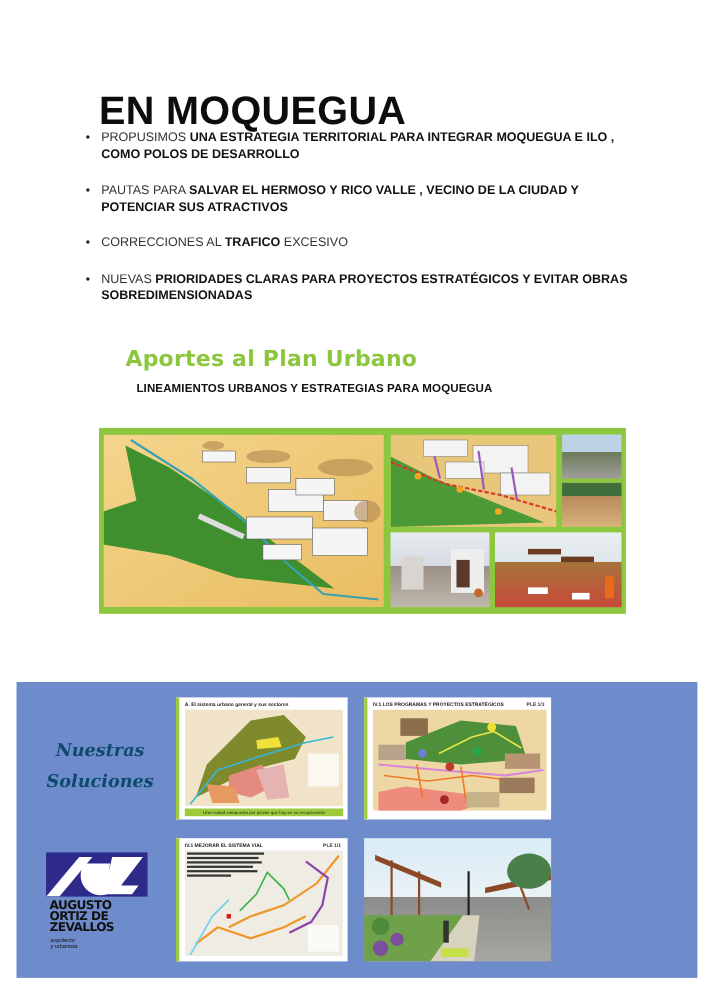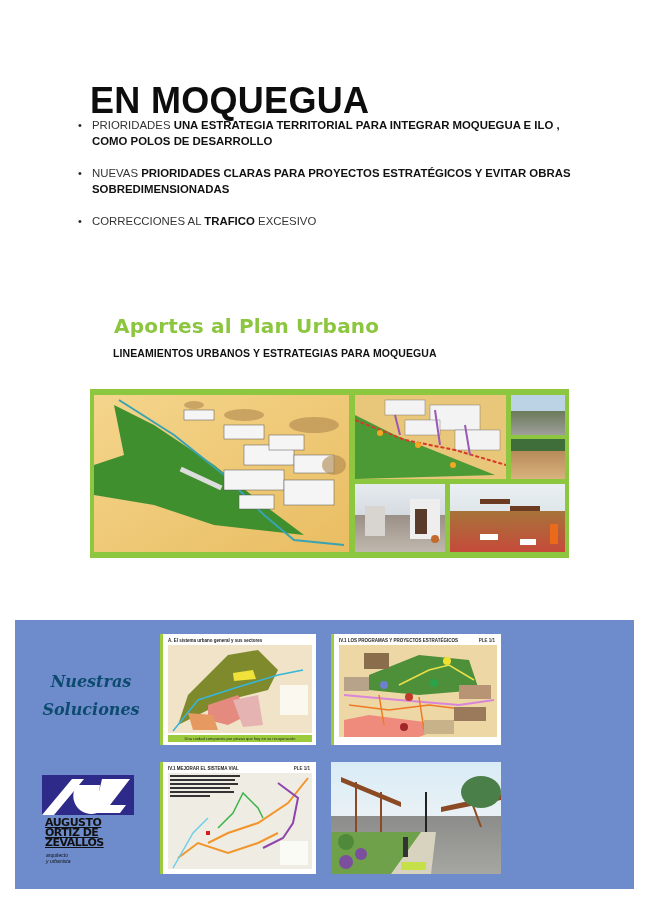--- a/index.html
+++ b/index.html
@@ -8,43 +8,44 @@
   
   #title{left:90px;top:80px;font-size:36px;font-weight:bold;letter-spacing:0.3px;color:#0d0d0d;}
   .bullets{left:78px;top:118px;width:500px;margin:0;padding:0;list-style:none;}
   .bullets li{position:relative;padding-left:14px;font-family:"Liberation Sans",sans-serif;font-size:11.4px;line-height:15.5px;color:#222;margin-bottom:17px;}
   .bullets li::before{content:"•";position:absolute;left:0;top:0;font-size:11px;color:#222;}
   .bullets li .n{font-weight:normal;color:#333;}
   .bullets li .b{font-weight:bold;color:#111;}
   .bullets li.cut{height:10px;overflow:hidden;margin-bottom:0;}
   
   #aportes-title{left:114px;top:314px;font-family:"DejaVu Sans",sans-serif;font-weight:900;font-size:20px;color:#8cc63f;letter-spacing:0.2px;}
-  #aportes-sub{left:113px;top:347px;font-size:10.5px;font-weight:bold;color:#111;letter-spacing:0.1px;}
+  #aportes-sub{left:124px;top:347px;font-size:10.5px;font-weight:bold;color:#111;letter-spacing:0.1px;}
   #aportes-frame{left:90px;top:389px;width:479px;height:169px;background:#8dc63f;}
   .pic{position:absolute;overflow:hidden;}
   
   #blue{left:15px;top:620px;width:619px;height:269px;background:#6e8ccb;}
   #nuestras{left:36px;top:668px;width:110px;text-align:center;font-family:"DejaVu Serif",serif;font-style:italic;font-weight:bold;color:#0c4a6e;font-size:16px;line-height:28px;}
   .thumb{position:absolute;background:#fff;overflow:hidden;}
   .thumb .bar{position:absolute;left:0;top:0;width:3px;height:100%;background:#9ccc3c;}
   .thumb .hdr{position:absolute;left:8px;top:4px;font-size:4.5px;font-weight:bold;color:#222;white-space:nowrap;}
   .thumb .pg{position:absolute;right:6px;top:4px;font-size:4.5px;font-weight:bold;color:#333;}
   #logo-box{left:42px;top:775px;width:92px;height:40px;background:#2d2a8a;}
-  #logo-text{left:45px;top:818px;width:92px;font-family:"DejaVu Sans",sans-serif;font-weight:bold;font-size:11px;line-height:10px;color:#111;letter-spacing:-0.5px;text-decoration:underline;}
+  #logo-text{left:45px;top:818px;width:92px;font-family:"DejaVu Sans",sans-serif;font-weight:bold;font-size:11px;line-height:10px;color:#111;letter-spacing:-0.5px;}
   #logo-small{left:46px;top:852px;font-size:5px;color:#111;font-style:italic;line-height:6px;}
 </style>
 </head>
 <body>
 
 <div id="title" class="abs">EN MOQUEGUA</div>
 
 <ul class="bullets abs">
-  <li><span class="n">PRIORIDADES </span><span class="b">UNA ESTRATEGIA TERRITORIAL PARA INTEGRAR MOQUEGUA E ILO , COMO POLOS DE DESARROLLO</span></li>
+  <li><span class="n">PROPUSIMOS </span><span class="b">UNA ESTRATEGIA TERRITORIAL PARA INTEGRAR MOQUEGUA E ILO , COMO POLOS DE DESARROLLO</span></li>
+  <li><span class="n">PAUTAS PARA </span><span class="b">SALVAR EL HERMOSO Y RICO VALLE , VECINO DE LA CIUDAD Y POTENCIAR SUS ATRACTIVOS</span></li>
+  <li><span class="n">CORRECCIONES AL </span><span class="b">TRAFICO</span><span class="n"> EXCESIVO</span></li>
   <li><span class="n">NUEVAS </span><span class="b">PRIORIDADES CLARAS PARA PROYECTOS ESTRATÉGICOS Y EVITAR OBRAS SOBREDIMENSIONADAS</span></li>
-  <li><span class="n">CORRECCIONES AL </span><span class="b">TRAFICO</span><span class="n"> EXCESIVO</span></li>
 </ul>
 
 <div id="aportes-title" class="abs">Aportes al Plan Urbano</div>
 <div id="aportes-sub" class="abs">LINEAMIENTOS URBANOS Y ESTRATEGIAS PARA MOQUEGUA</div>
 
 <div id="aportes-frame" class="abs">
 
   <div class="pic" style="left:4px;top:6px;width:255px;height:157px;">
     <svg width="255" height="157" viewBox="0 0 255 157">
       <defs>

